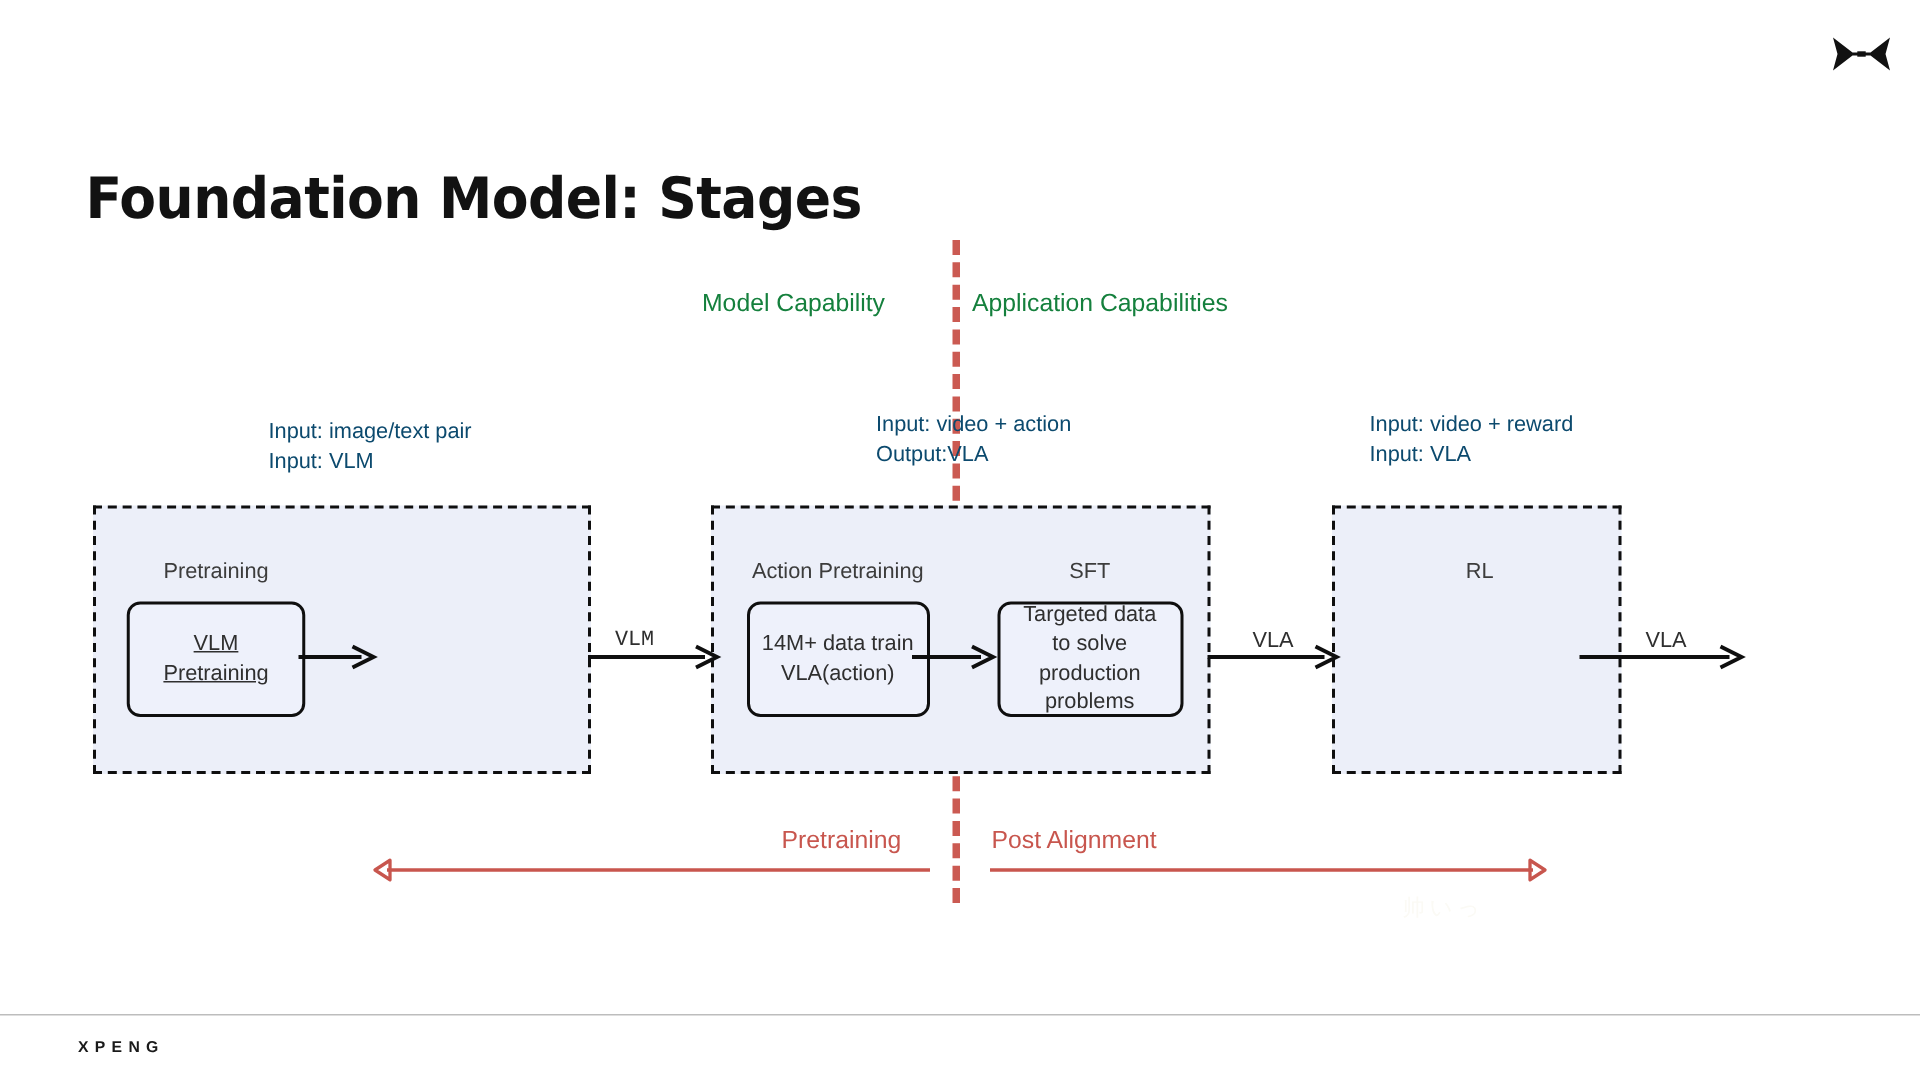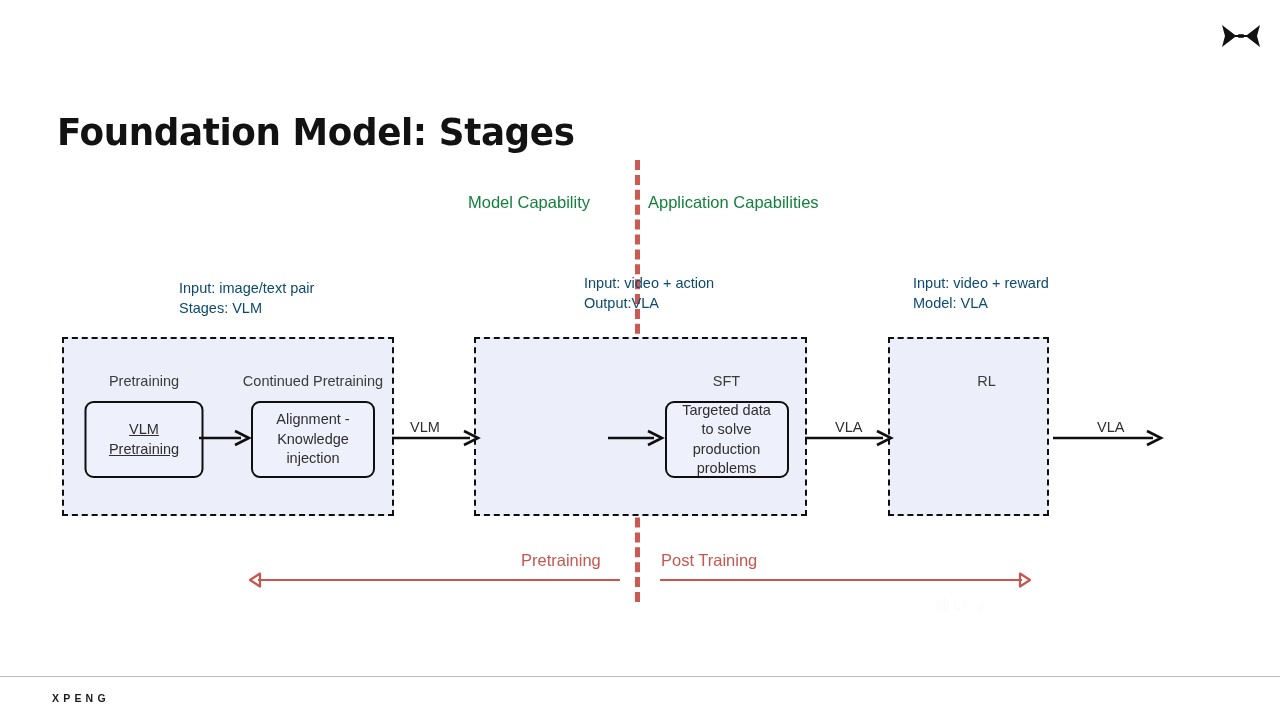--- a/index.html
+++ b/index.html
@@ -85,21 +85,21 @@
   .stage-group {
     position: absolute;
     top: 337px;
     height: 179px;
     background: #eceff9;
     border: 2px dashed #0f0f0f;
     box-sizing: border-box;
   }
   #group-1 { left: 62px;  width: 332px; }
   #group-2 { left: 474px; width: 333px; }
-  #group-3 { left: 888px; width: 161px; }
+  #group-3 { left: 888px; width: 193px; }
 
   
   .stage {
     position: absolute;
     top: 0;
     height: 100%;
   }
   .stage-heading {
     position: absolute;
     top: 34px;
@@ -157,21 +157,21 @@
   #arrow-in-group2 { left: 608px; top: 427px; width: 54px; }
   #arrow-g2-g3     { left: 805px; top: 427px; width: 86px; }
   #arrow-g3-out    { left: 1053px; top: 427px; width: 108px; }
 
   .flow-label {
     position: absolute;
     font-size: 14.5px;
     color: #2f2f2f;
     white-space: nowrap;
   }
-  #label-vlm-1 { left: 410px;  top: 419px; }
+  #label-vlm-1 { left: 410px;  top: 419px; font-family: Liberation Mono, monospace; }
   #label-vla-1 { left: 835px;  top: 419px; }
   #label-vla-2 { left: 1097px; top: 419px; }
 
   
   .phase-arrow {
     position: absolute;
     top: 570px;
     height: 20px;
   }
   .phase-arrow svg { display: block; overflow: visible; }
@@ -237,43 +237,43 @@
 
   <div id="page-title">Foundation Model: Stages</div>
 
   <div class="capability-label" id="cap-model">Model Capability</div>
   <div class="capability-label" id="cap-application">Application Capabilities</div>
 
   <div id="center-divider"></div>
 
   <div class="io-note" id="io-note-1">
     <div>Input: image/text pair</div>
-    <div>Stages: VLM</div>
+    <div>Input: VLM</div>
   </div>
   <div class="io-note" id="io-note-2">
     <div>Input: video + action</div>
     <div>Output:VLA</div>
   </div>
   <div class="io-note" id="io-note-3">
     <div>Input: video + reward</div>
-    <div>Model: VLA</div>
+    <div>Input: VLA</div>
   </div>
 
   <div class="stage-group" id="group-1">
     <div class="stage" id="stage-pretraining">
       <div class="stage-heading">Pretraining</div>
       <div class="stage-box">VLM Pretraining</div>
     </div>
-    <div class="stage" id="stage-continued">
-      <div class="stage-heading">Continued Pretraining</div>
-      <div class="stage-box">Alignment - Knowledge injection</div>
+  </div>
+
+  <div class="stage-group" id="group-2">
+    <div class="stage" id="stage-action">
+      <div class="stage-heading">Action Pretraining</div>
+      <div class="stage-box">14M+ data train VLA(action)</div>
     </div>
-  </div>
-
-  <div class="stage-group" id="group-2">
     <div class="stage" id="stage-sft">
       <div class="stage-heading">SFT</div>
       <div class="stage-box">Targeted data to solve production problems</div>
     </div>
   </div>
 
   <div class="stage-group" id="group-3">
     <div class="stage" id="stage-rl">
       <div class="stage-heading">RL</div>
     </div>
@@ -321,20 +321,20 @@
     </svg>
   </div>
   <div class="phase-arrow" id="phase-arrow-post">
     <svg viewBox="0 0 372 20" width="372" height="20" aria-hidden="true">
       <line x1="0" y1="10" x2="362" y2="10" stroke="#c8564e" stroke-width="2.2"></line>
       <path d="M360 3.5 L370 10 L360 16.5 Z" fill="none" stroke="#c8564e" stroke-width="2.2" stroke-linejoin="round"></path>
     </svg>
   </div>
 
   <div class="phase-label" id="phase-label-pre">Pretraining</div>
-  <div class="phase-label" id="phase-label-post">Post Training</div>
+  <div class="phase-label" id="phase-label-post">Post Alignment</div>
 
   <div id="watermark">帅いっ</div>
 
   <div id="footer-divider"></div>
   <div id="footer-wordmark">XPENG</div>
 
 </div>
 
 </body></html>

